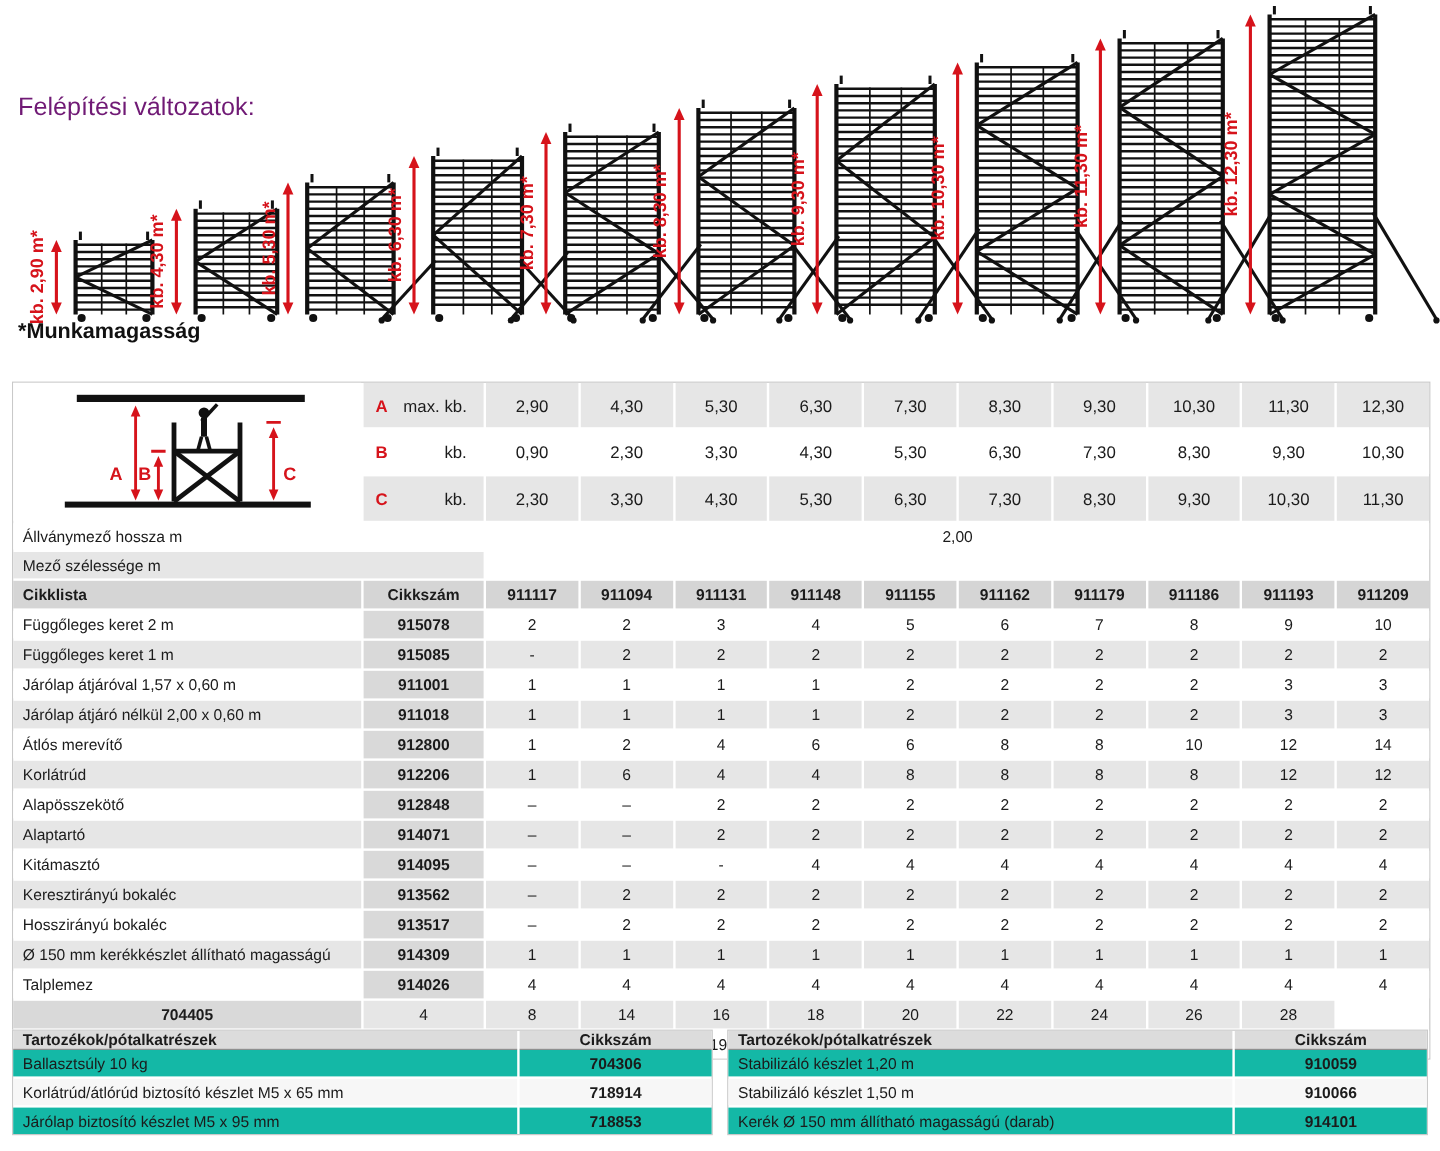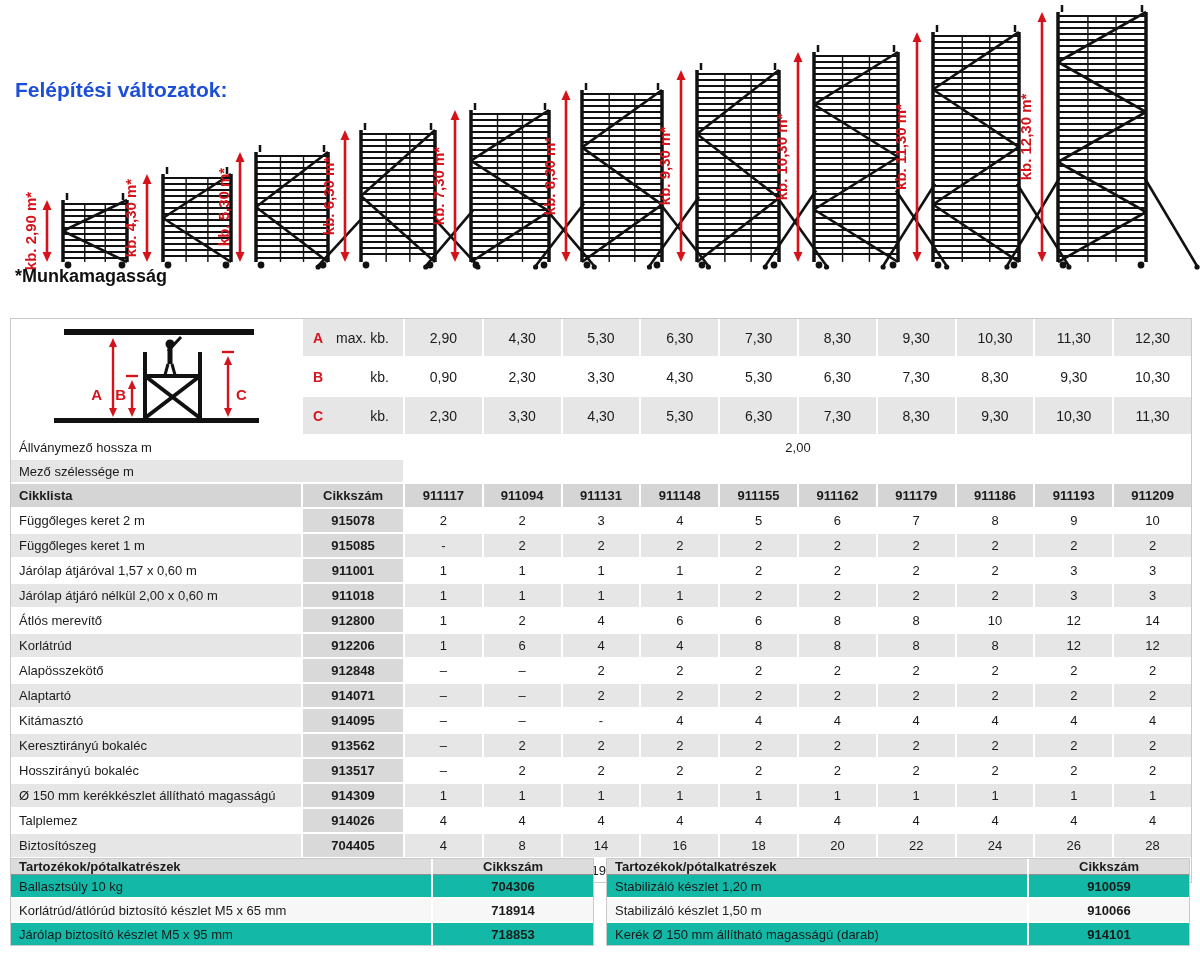--- a/index.html
+++ b/index.html
@@ -1,20 +1,20 @@
 <!DOCTYPE html>
 <html><head>
 <meta charset="utf-8">
 <style>
   html,body{margin:0;padding:0;background:#fff;}
   body{width:1200px;height:959px;position:relative;font-family:"Liberation Sans","DejaVu Sans",sans-serif;color:#1b1b1b;overflow:hidden;}
 
   
   #towers-area{position:absolute;left:0;top:0;width:1200px;height:312px;}
-  #page-title{position:absolute;left:15px;top:78px;font-size:21px;font-weight:bold;color:#1d4ed8;}
+  #page-title{position:absolute;left:15px;top:78px;font-size:21px;font-weight:normal;color:#701a75;}
   #footnote{position:absolute;left:15px;top:266px;font-size:18px;font-weight:bold;color:#111;}
 
   
   #spec-table{position:absolute;left:10px;top:318px;width:1180px;border:1px solid #c9c9c9;background:#fff;}
   .grid-row{display:grid;grid-template-columns:290px 100px repeat(10,1fr);gap:2px;margin-top:2px;}
   .grid-row:first-child{margin-top:0;}
   #abc-block{display:grid;grid-template-columns:290px 100px repeat(10,1fr);grid-template-rows:repeat(3,37px);gap:2px;}
   .cell{display:flex;align-items:center;justify-content:center;font-size:13px;}
   .cell.left{justify-content:flex-start;padding-left:8px;}
   .r-gray{background:#e6e6e6;}
@@ -808,21 +808,20 @@
       <div class="cell r-white">4</div>
       <div class="cell r-white">4</div>
       <div class="cell r-white">4</div>
       <div class="cell r-white">4</div>
       <div class="cell r-white">4</div>
       <div class="cell r-white">4</div>
       <div class="cell r-white">4</div>
       <div class="cell r-white">4</div>
     </div>
     <div class="grid-row row-23">
-      <div class="cell left r-gray">Biztosítószeg</div>
       <div class="cell codecol">704405</div>
       <div class="cell r-gray">4</div>
       <div class="cell r-gray">8</div>
       <div class="cell r-gray">14</div>
       <div class="cell r-gray">16</div>
       <div class="cell r-gray">18</div>
       <div class="cell r-gray">20</div>
       <div class="cell r-gray">22</div>
       <div class="cell r-gray">24</div>
       <div class="cell r-gray">26</div>

